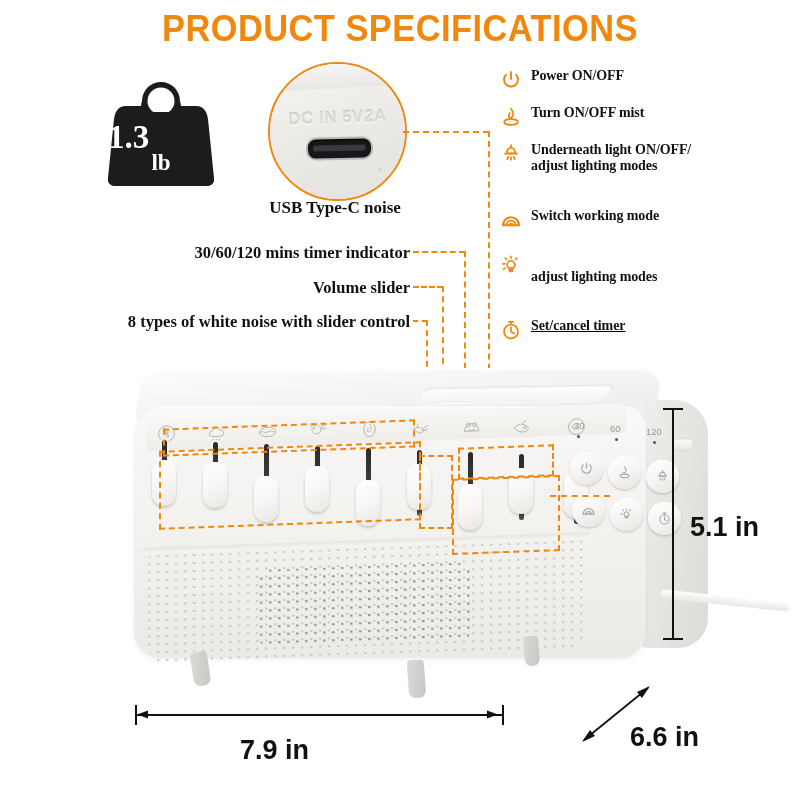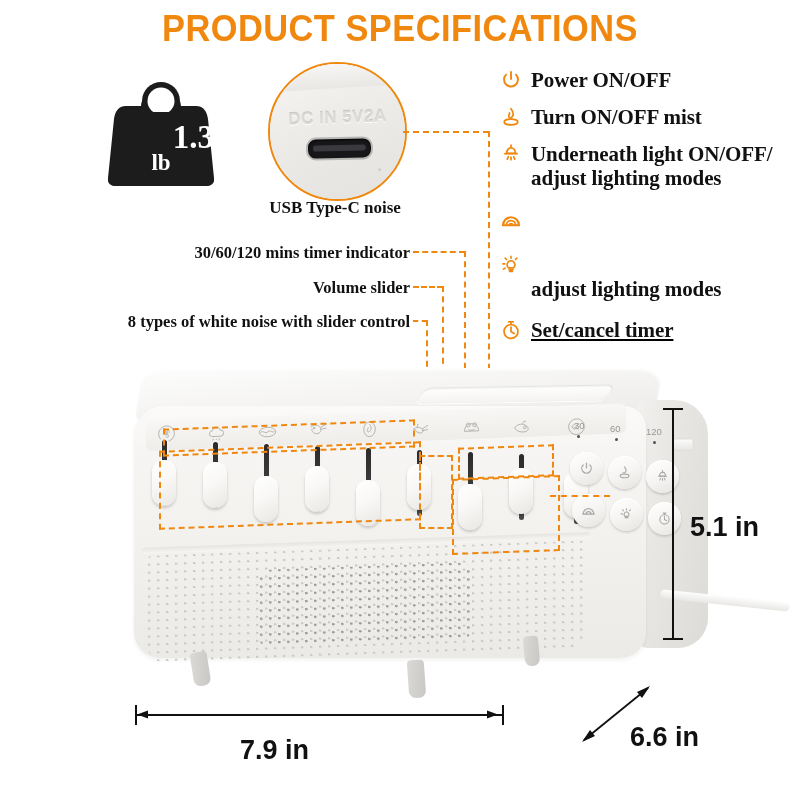--- a/index.html
+++ b/index.html
@@ -13,21 +13,21 @@
   
   .title{
     position:absolute;left:0;top:8px;width:800px;text-align:center;
     font-family:"Liberation Sans", sans-serif;
     font-weight:bold;font-size:37px;letter-spacing:0.5px;
     color:#F0880F;
     transform:scaleX(0.93);transform-origin:center top;
     white-space:nowrap;
   }
   .weight-wrap{position:absolute;left:108px;top:66px;width:106px;height:120px;}
-  .weight-num{position:absolute;left:0;top:55px;width:106px;text-align:right;
+  .weight-num{position:absolute;left:0;top:55px;width:106px;text-align:left;
     font-size:33px;color:#fff;font-weight:bold;line-height:1;}
   .weight-unit{position:absolute;left:0;top:85px;width:106px;text-align:center;
     font-size:23px;color:#fff;font-weight:bold;line-height:1;}
 
   
   .usb-circle{
     position:absolute;left:268px;top:62px;width:135px;height:135px;
     border-radius:50%;border:2.2px solid #F0880F;
     overflow:hidden;background:#efeeec;
   }
@@ -59,21 +59,21 @@
   .usb-caption{
     position:absolute;left:245px;top:198px;width:180px;text-align:center;
     font-weight:bold;font-size:17px;color:#111;
   }
 
   
   .callouts{position:absolute;left:500px;top:68px;width:290px;}
   .callout{position:absolute;display:flex;align-items:flex-start;gap:9px;}
   .callout .ico{width:22px;height:22px;flex:0 0 22px;position:relative;top:1px;}
   .callout .txt{
-    font-weight:bold;font-size:21px;color:#111;line-height:1.16;
+    font-weight:bold;font-size:14px;color:#111;line-height:1.16;
     letter-spacing:-0.1px;
   }
 
   
   .lbl{
     position:absolute;font-weight:bold;font-size:16.5px;color:#111;
     white-space:nowrap;text-align:right;
   }
 
   
@@ -265,20 +265,21 @@
 
     <div class="callout" style="left:0;top:140px;">
       <span class="ico">
         <svg width="22" height="22" viewBox="0 0 24 24" fill="none" stroke="#F0880F" stroke-width="2" stroke-linecap="round">
           <path d="M3.4 17.6 A8.6 8.6 0 0 1 20.6 17.6" stroke-width="2.4"></path>
           <path d="M7 17.6 A5 5 0 0 1 17 17.6"></path>
           <path d="M10.4 17.6 A1.6 1.6 0 0 1 13.6 17.6"></path>
           <path d="M3.4 17.8 H20.6" stroke-width="2.2"></path>
         </svg>
       </span>
+      <span class="txt">Switch working mode</span>
     </div>
 
     <div class="callout" style="left:0;top:185px;">
       <span class="ico">
         <svg width="22" height="22" viewBox="0 0 24 24" fill="none" stroke="#F0880F" stroke-width="1.8" stroke-linecap="round">
           <path d="M12 7.4 A4.4 4.4 0 0 1 14.6 15.2 L9.4 15.2 A4.4 4.4 0 0 1 12 7.4 Z"></path>
           <path d="M9.8 17 H14.2 M10.4 19 H13.6"></path>
           <path d="M12 2.6 V4.6 M5.6 4.4 L7 5.9 M18.4 4.4 L17 5.9 M3.2 10.8 H5.2 M3.8 16.4 L5.6 15.5"></path>
         </svg>
       </span>

